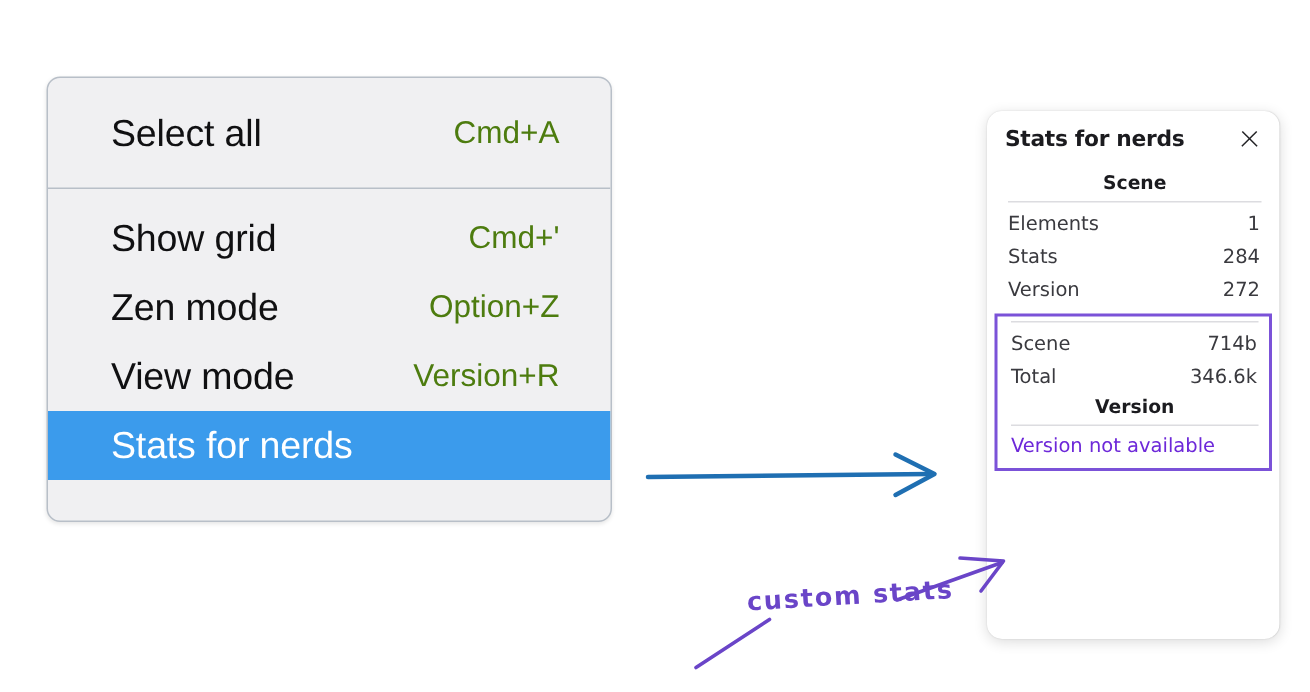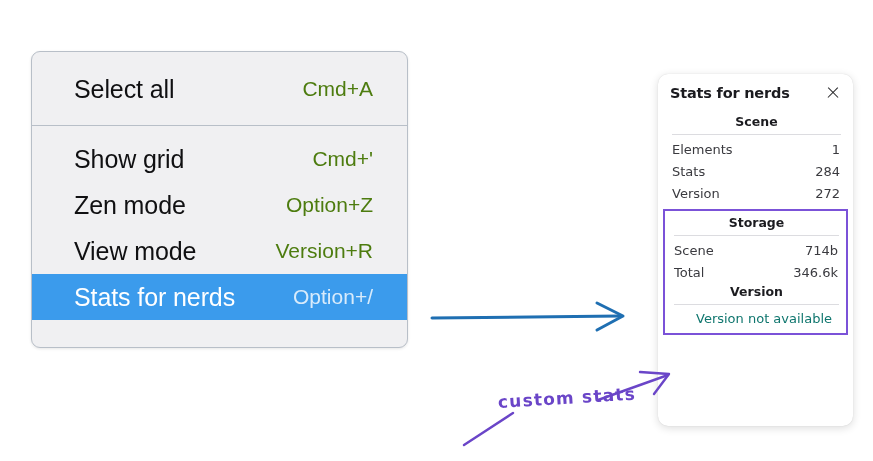--- a/index.html
+++ b/index.html
@@ -130,24 +130,23 @@
   .stat-row .k { white-space: nowrap; }
   .stat-row .v { white-space: nowrap; }
 
   .highlight-box {
     border: 2px solid #7b52d8;
     margin: 5px -5px 0 -7px;
     padding: 3px 5px 5px 7px;
   }
   .version-line {
     font-size: 13px;
-    color: #0f766e;
+    color: #6d28d9;
     padding: 3px 2px 2px 2px;
     white-space: nowrap;
-    margin-left: 22px;
   }
 
   
   .anno-svg {
     position: absolute;
     left: 0; top: 0;
     width: 873px; height: 461px;
     pointer-events: none;
   }
   .hand-text {
@@ -188,21 +187,20 @@
       <div class="ctx-item">
         <span class="lbl">Zen mode</span>
         <span class="sc">Option+Z</span>
       </div>
       <div class="ctx-item">
         <span class="lbl">View mode</span>
         <span class="sc">Version+R</span>
       </div>
       <div class="ctx-item selected">
         <span class="lbl">Stats for nerds</span>
-        <span class="sc">Option+/</span>
       </div>
     </div>
 
   </div>
 
   <div class="stats-panel">
 
     <div class="stats-title-row">
       <span class="stats-title">Stats for nerds</span>
       <span class="close-icon"></span>
@@ -221,21 +219,20 @@
       </div>
       <div class="stat-row">
         <span class="k">Version</span>
         <span class="v">272</span>
       </div>
     </div>
 
     <div class="highlight-box">
 
       <div>
-        <div class="sec-head">Storage</div>
         <div class="sec-rule"></div>
         <div class="stat-row">
           <span class="k">Scene</span>
           <span class="v">714b</span>
         </div>
         <div class="stat-row">
           <span class="k">Total</span>
           <span class="v">346.6k</span>
         </div>
       </div>

